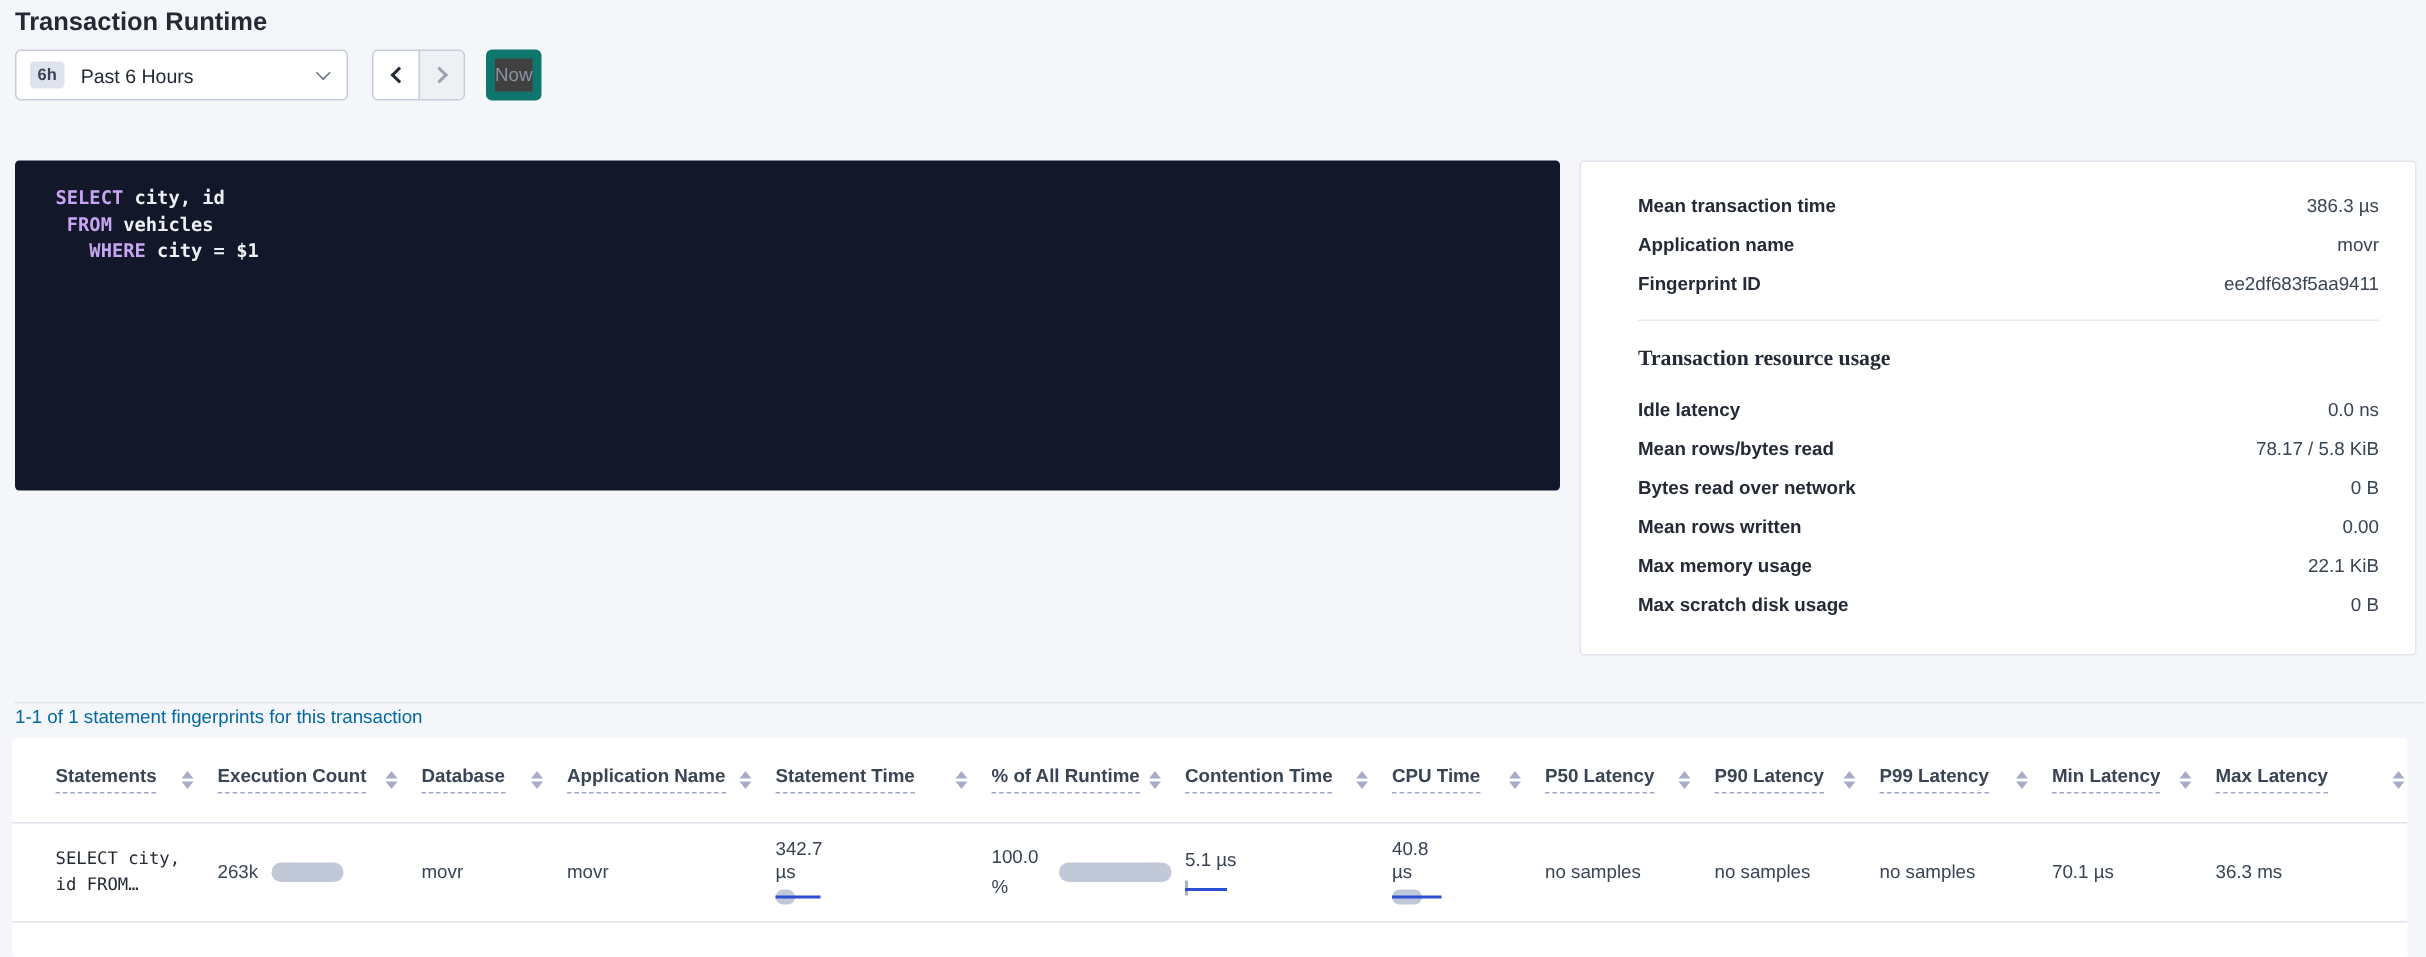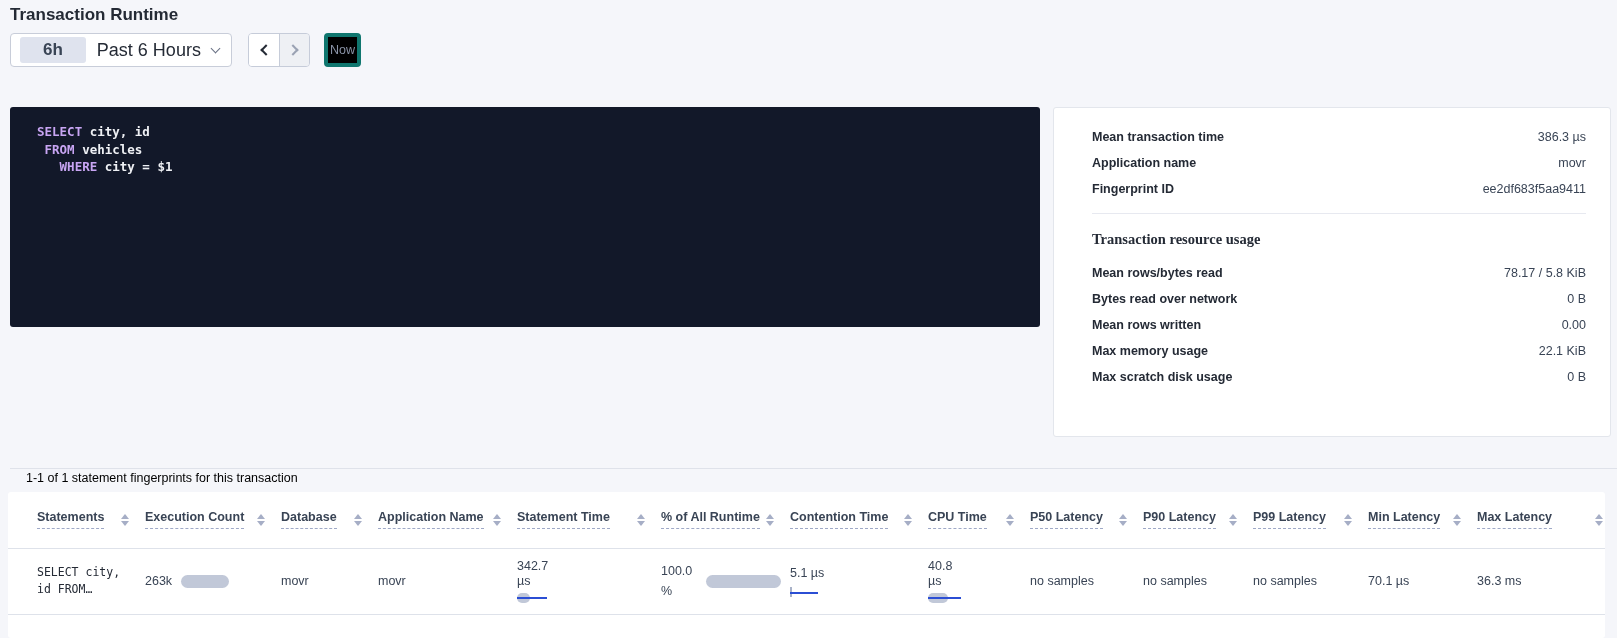--- a/index.html
+++ b/index.html
@@ -6,35 +6,35 @@
   html,body { background:#f5f6fa; }
   body { font-family:"Liberation Sans", sans-serif; color:#242a35; }
   .page { position:relative; width:1617px; height:638px; background:#f5f6fa; overflow:hidden; }
 
   
   .page-title { position:absolute; left:10px; top:5px; font-size:17px; font-weight:700; color:#242a35; }
 
   .controls { position:absolute; left:10px; top:33px; display:flex; align-items:stretch; height:34px; }
   .time-dropdown { width:222px; background:#ffffff; border:1px solid #c8cdd9; border-radius:4px;
     display:flex; align-items:center; padding:0 12px 0 9px; cursor:pointer; }
-  .interval-badge { background:#dfe3ee; color:#394455; font-size:17px; font-weight:700;
-    border-radius:3px; padding:3px 23px; margin-right:11px; }
-  .time-dropdown-label { font-size:18px; color:#242a35; }
+  .interval-badge { background:#dfe3ee; color:#394455; font-size:11px; font-weight:700;
+    border-radius:3px; padding:3px 5px; margin-right:11px; }
+  .time-dropdown-label { font-size:13px; color:#242a35; }
   .chev-down { width:7px; height:7px; border-left:1.5px solid #697184; border-bottom:1.5px solid #697184;
     transform:rotate(-45deg); margin-left:auto; margin-top:-4px; }
 
   .arrow-group { display:flex; margin-left:16px; border:1px solid #c6ccd9; border-radius:4px; overflow:hidden; }
   .arrow-btn { width:30px; display:flex; align-items:center; justify-content:center; cursor:pointer; }
   .arrow-btn.prev { background:#ffffff; }
   .arrow-btn.next { background:#eef0f4; border-left:1px solid #c6ccd9; }
   .chev { width:8px; height:8px; }
   .chev-left { border-left:2px solid #242a35; border-bottom:2px solid #242a35; transform:rotate(45deg); margin-left:3px; }
   .chev-right { border-left:2px solid #9aa2b3; border-bottom:2px solid #9aa2b3; transform:rotate(225deg); margin-right:3px; }
 
-  .now-btn { margin-left:14px; width:37px; background:#000000; border:4px solid #0f766e; border-radius:4px;
+  .now-btn { margin-left:14px; width:37px; background:#404040; border:6px solid #0f766e; border-radius:4px;
     color:#8a93a6; font-size:12.5px; display:flex; align-items:center; justify-content:center; cursor:pointer; }
 
   .stats-caption { position:absolute; left:10px; top:79px; font-size:12.5px; color:#242a35; }
   .stats-caption b { font-weight:700; }
 
   
   .sql-box { position:absolute; left:10px; top:107px; width:1030px; height:220px; background:#121829;
     border-radius:3px; padding:16px 0 0 27px;
     font-family:"DejaVu Sans Mono", monospace; font-size:12.5px; font-weight:600; line-height:17.5px;
     color:#eef0f4; white-space:pre; }
@@ -45,21 +45,21 @@
     border:1px solid #e3e6ec; border-radius:3px; padding:22px 24px 0 38px; }
   .panel-row { display:flex; justify-content:space-between; align-items:baseline; margin-bottom:11px;
     font-size:12.5px; line-height:15px; }
   .panel-label { font-weight:700; color:#242a35; }
   .panel-value { color:#394455; text-align:right; }
   .panel-divider { border-top:1px solid #e7e9f0; margin:16px 0 17px 0; }
   .panel-heading { font-size:14.5px; font-weight:700; color:#242a35; margin-bottom:18px;font-family:Liberation Serif, serif; }
 
   
   .section-divider { position:absolute; left:10px; right:0; top:468px; border-top:1px solid #dfe2ea; }
-  .fingerprints-caption { position:absolute; left:26px; top:471px; font-size:12.5px; color:#000000; }
+  .fingerprints-caption { position:absolute; left:10px; top:471px; font-size:12.5px; color:#0369a1; }
 
   .table-card { position:absolute; left:8px; top:492px; width:1597px; height:146px; background:#ffffff;
     border-radius:3px; overflow:hidden; }
   table.stmt-table { border-collapse:collapse; table-layout:fixed; width:1597px; }
   .stmt-table th { height:56px; text-align:left; vertical-align:middle; border-bottom:1px solid #dee2ea;
     font-size:12.5px; font-weight:700; color:#394455; cursor:pointer; }
   .th-inner { display:flex; align-items:center; justify-content:space-between; padding-right:16px; }
   .th-label { border-bottom:1.5px dashed #9fa9c7; padding-bottom:4px; white-space:nowrap; }
   .sort-icon { display:flex; flex-direction:column; gap:2px; flex:none; }
   .sort-icon .t-up { width:0; height:0; border-left:4px solid transparent; border-right:4px solid transparent; border-bottom:5px solid #a6aec6; }
@@ -116,20 +116,24 @@
     <div class="panel-row">
       <span class="panel-label">Application name</span>
       <span class="panel-value">movr</span>
     </div>
     <div class="panel-row">
       <span class="panel-label">Fingerprint ID</span>
       <span class="panel-value">ee2df683f5aa9411</span>
     </div>
     <div class="panel-divider"></div>
     <div class="panel-heading">Transaction resource usage</div>
+    <div class="panel-row">
+      <span class="panel-label">Idle latency</span>
+      <span class="panel-value">0.0 ns</span>
+    </div>
     <div class="panel-row">
       <span class="panel-label">Mean rows/bytes read</span>
       <span class="panel-value">78.17 / 5.8 KiB</span>
     </div>
     <div class="panel-row">
       <span class="panel-label">Bytes read over network</span>
       <span class="panel-value">0 B</span>
     </div>
     <div class="panel-row">
       <span class="panel-label">Mean rows written</span>

